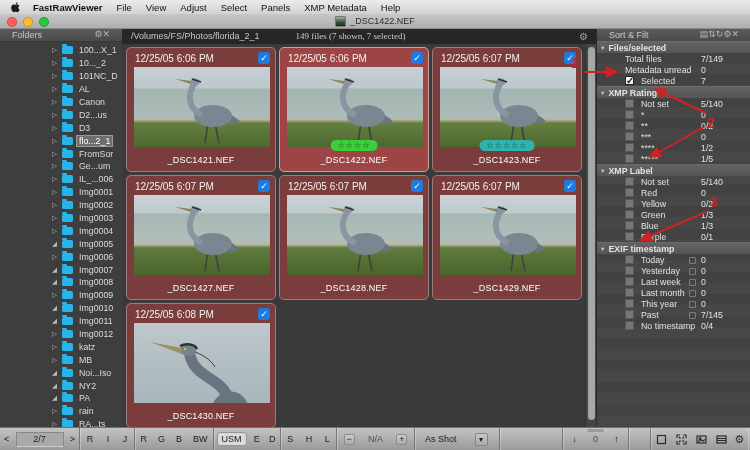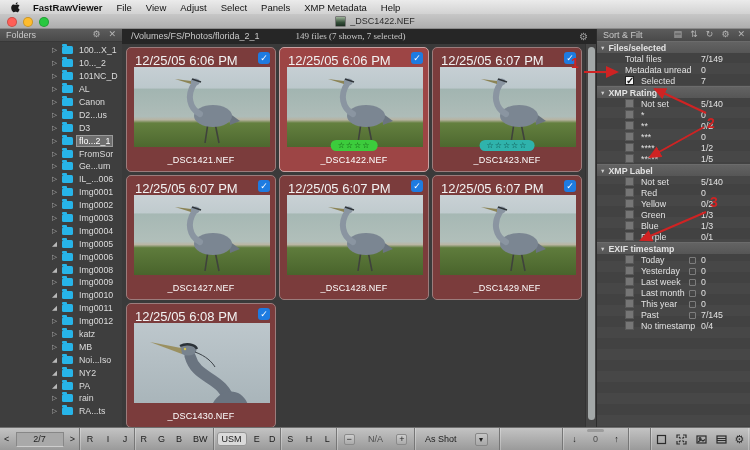--- a/index.html
+++ b/index.html
@@ -19,21 +19,21 @@
     background:linear-gradient(#c7c7c7,#aeaeae);border-bottom:1px solid #8b8b8b;
     display:flex;align-items:center;justify-content:center;font-size:9px;color:#2d2d2d;}
   .lights{position:absolute;left:7px;top:3px;display:flex;gap:6px;}
   .light{width:8px;height:8px;border-radius:50%;border:0.5px solid rgba(0,0,0,.2);}
   .light.red{background:#ff5f57}.light.yellow{background:#febc2e}.light.green{background:#28c840}
   .doc-ico{width:9px;height:9px;margin-right:4px;border-radius:1px;
     background:linear-gradient(#9fb39a,#35503a 60%,#1c2f22);border:1px solid #777;}
   
   .folders{position:absolute;left:0;top:28px;width:122px;bottom:22px;
     background:#3e3e3e;border-right:1px solid #262626;overflow:hidden;}
-  .p-head{height:13px;display:flex;align-items:center;padding:0 6px;gap:8px;
+  .p-head{height:13px;display:flex;align-items:center;padding:0 12px;gap:0;
     background:linear-gradient(#5d5d5d,#4a4a4a);color:#c9c9c9;font-size:9px;border-bottom:1px solid #383838;}
   .p-head .t{flex:1;}
   .p-ico{color:#b5b5b5;font-size:9px;line-height:13px;}
   .tree{padding-top:2px;}
   .tree-item{display:flex;align-items:center;height:12.9px;padding-left:52px;
     font-size:8.8px;color:#dcdcdc;white-space:nowrap;}
   .tree-item .mk{width:10px;color:#b9b9b9;font-size:6.5px;flex:none;}
   .fold{flex:none;width:11px;height:8px;background:#27b4e8;border-radius:1.5px;
     margin-right:4px;position:relative;}
   .fold::before{content:"";position:absolute;top:-2px;left:0;width:5px;height:2px;
@@ -46,21 +46,21 @@
   .pb-path{margin-left:9px;}
   .pb-status{margin-left:36px;font-family:Liberation Serif, serif;}
   .pb-gear{margin-left:auto;margin-right:8px;color:#9f9f9f;font-size:10px;}
   
   .grid{position:absolute;left:122px;top:44px;width:463px;bottom:22px;
     background:#3a3a3a;box-sizing:border-box;padding:3px 0 0 4px;
     display:grid;grid-template-columns:repeat(3,150px);grid-auto-rows:125px;gap:3px;}
   .cell{position:relative;border-radius:5px;box-sizing:border-box;overflow:hidden;
     background:#7b3c3c;border:1px solid #9b7c7c;}
   .cell[data-variant="active"]{background:#9d4545;border-color:#c9a2a2;}
-  .ts{position:absolute;left:8px;top:5px;font-size:13px;color:#f2f2f2;}
+  .ts{position:absolute;left:8px;top:5px;font-size:10px;color:#f2f2f2;}
   .ck{position:absolute;right:5px;top:4px;width:12px;height:12px;border-radius:3px;
     background:#1e7be1;color:#fff;font-size:9px;line-height:12px;text-align:center;}
   .photo{position:absolute;left:7px;top:19px;width:136px;height:80px;overflow:hidden;}
   .cell[data-photo="beach"] .photo{background:linear-gradient(#c6cfd4 0%,#bcc8cc 26%,
     #a2b5b1 28%,#aebcb8 62%,#b7b3a1 66%,#64803f 70%,#4d682f 100%);}
   .cell[data-photo="beach2"] .photo{background:linear-gradient(#c9d1d5 0%,#c0cbce 22%,
     #a6b8b4 24%,#b1bfba 58%,#bab6a4 62%,#5f7c3c 66%,#49642c 100%);}
   .cell[data-photo="closeup"] .photo{background:linear-gradient(#bdc7cc,#a9b5ba);}
   .photo svg{position:absolute;left:0;top:0;width:100%;height:100%;}
   .cell .heron-close{display:none;}
@@ -243,20 +243,25 @@
           <span class="lb">Img0005</span>
         </div>
         <div class="tree-item">
           <span class="mk">▷</span>
           <span class="fold"></span>
           <span class="lb">Img0006</span>
         </div>
         <div class="tree-item">
           <span class="mk">◢</span>
           <span class="fold"></span>
+          <span class="lb">Img0007</span>
+        </div>
+        <div class="tree-item">
+          <span class="mk">◢</span>
+          <span class="fold"></span>
           <span class="lb">Img0008</span>
         </div>
         <div class="tree-item">
           <span class="mk">▷</span>
           <span class="fold"></span>
           <span class="lb">Img0009</span>
         </div>
         <div class="tree-item">
           <span class="mk">◢</span>
           <span class="fold"></span>

